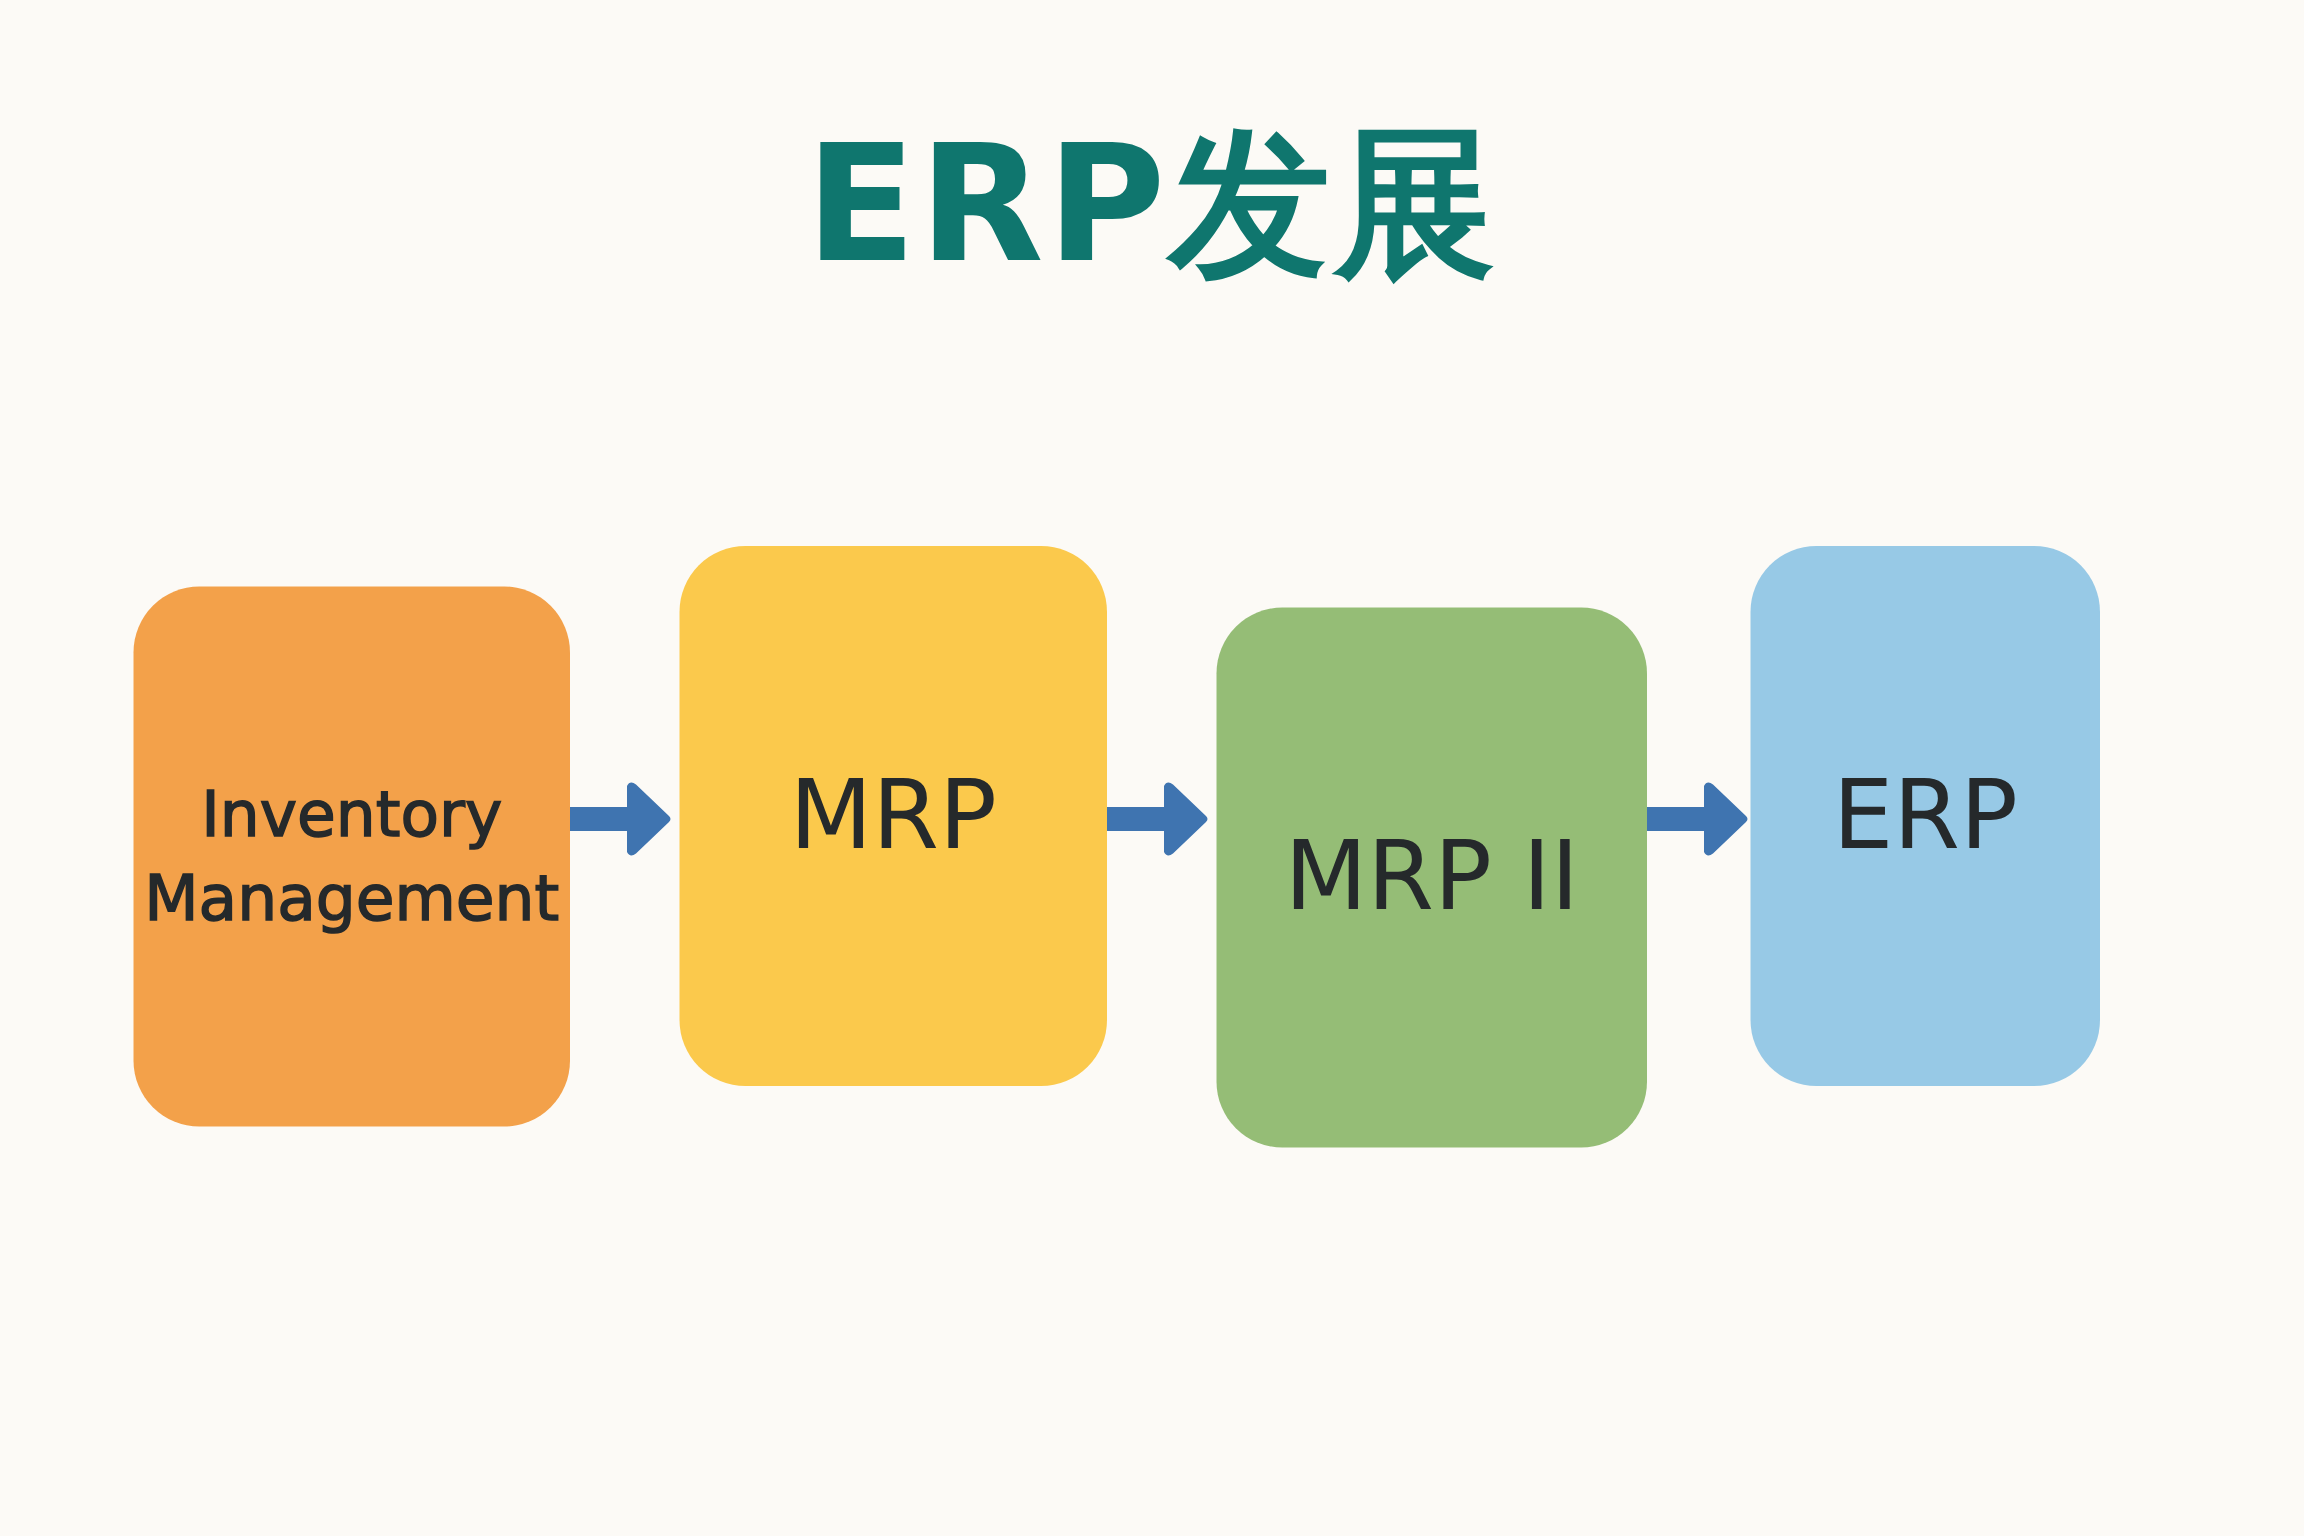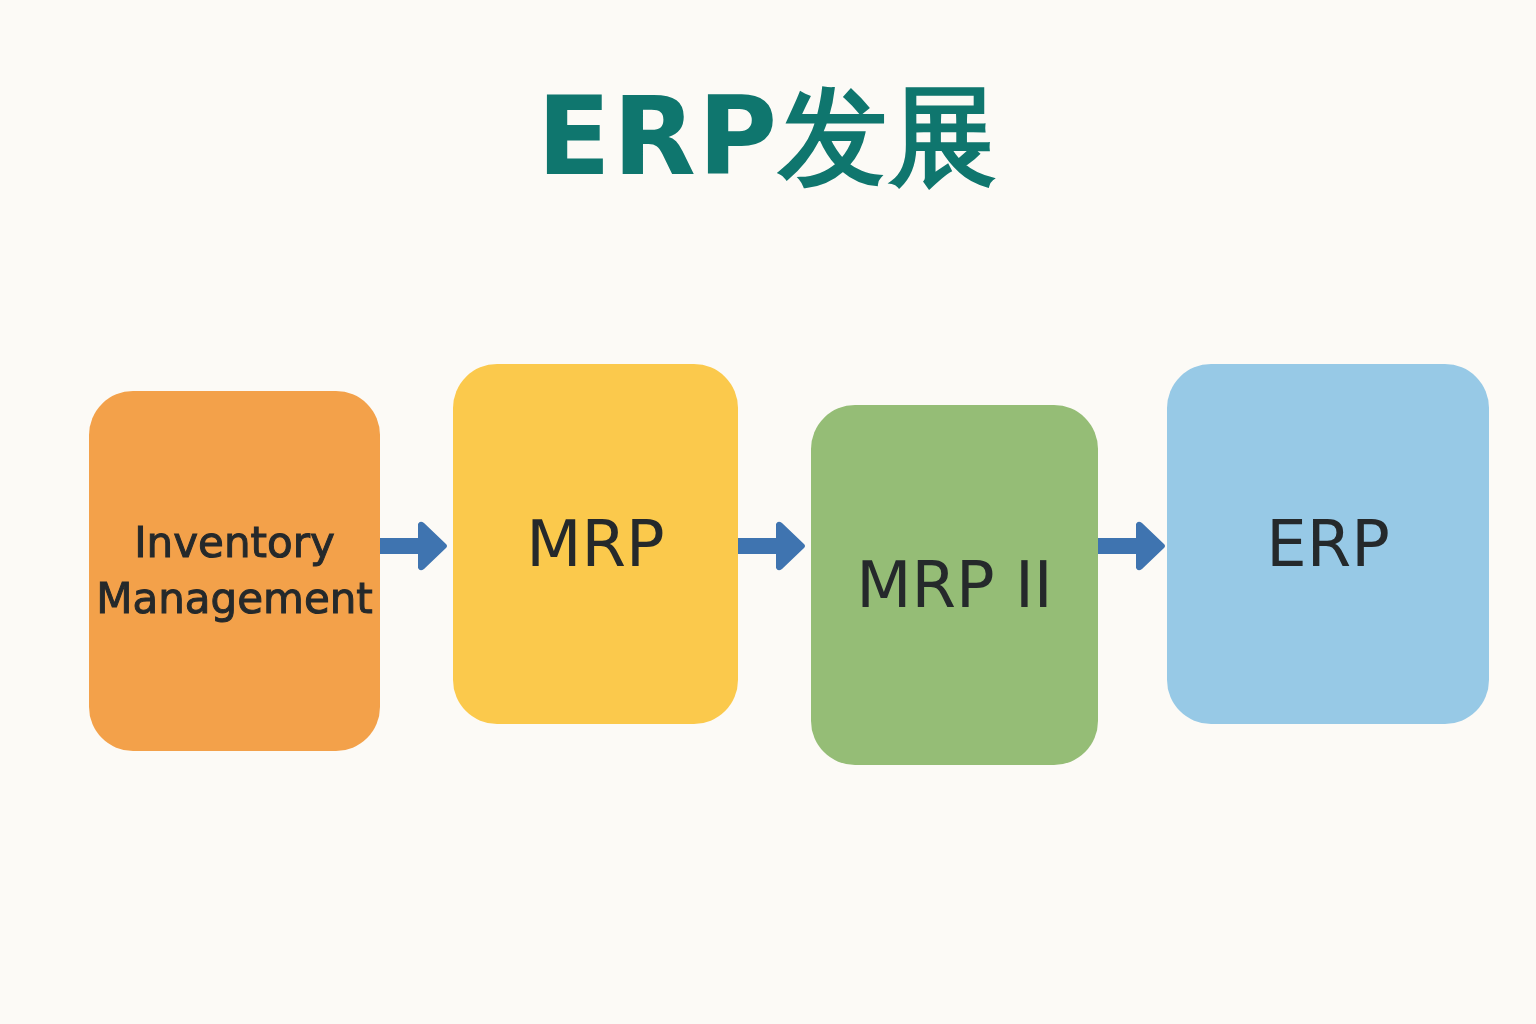--- a/index.html
+++ b/index.html
@@ -29,21 +29,21 @@
     align-items: center;
     justify-content: center;
     text-align: center;
     color: #25292b;
     font-weight: normal;
   }
   .box .label { display: block; }
   .b1 { left: 89px; width: 291px; background: #f3a14a; font-size: 42px; line-height: 56px; font-weight: normal; margin-top: 27px; -webkit-text-stroke: 1px #25292b; }
   .b2 { left: 453px; width: 285px; background: #fbc94c; font-size: 64px; }
   .b3 { left: 811px; width: 287px; background: #95bd76; font-size: 64px; margin-top: 41px; }
-  .b4 { left: 1167px; width: 322px; background: #97c9e6; font-size: 64px; }
+  .b4 { left: 1167px; width: 233px; background: #97c9e6; font-size: 64px; }
   .arrow { position: absolute; top: 518px; width: 72px; height: 56px; }
   .a1 { left: 378px; }
   .a2 { left: 736px; }
   .a3 { left: 1096px; }
 </style>
 </head>
 <body>
 
 <div class="title">ERP发展</div>
 

